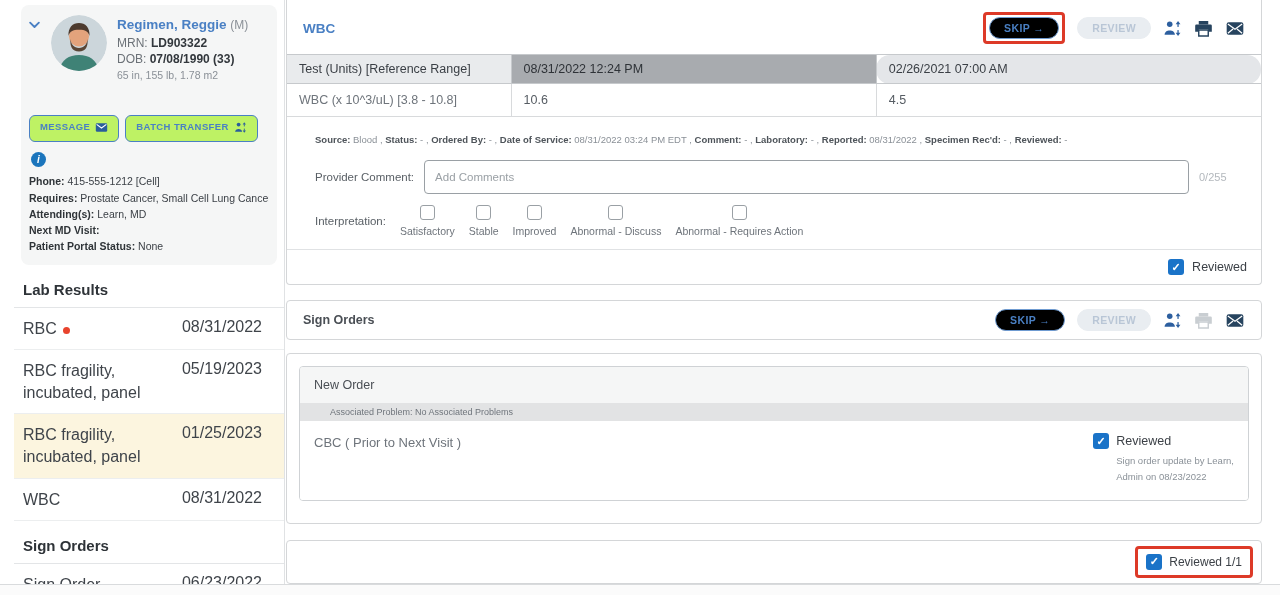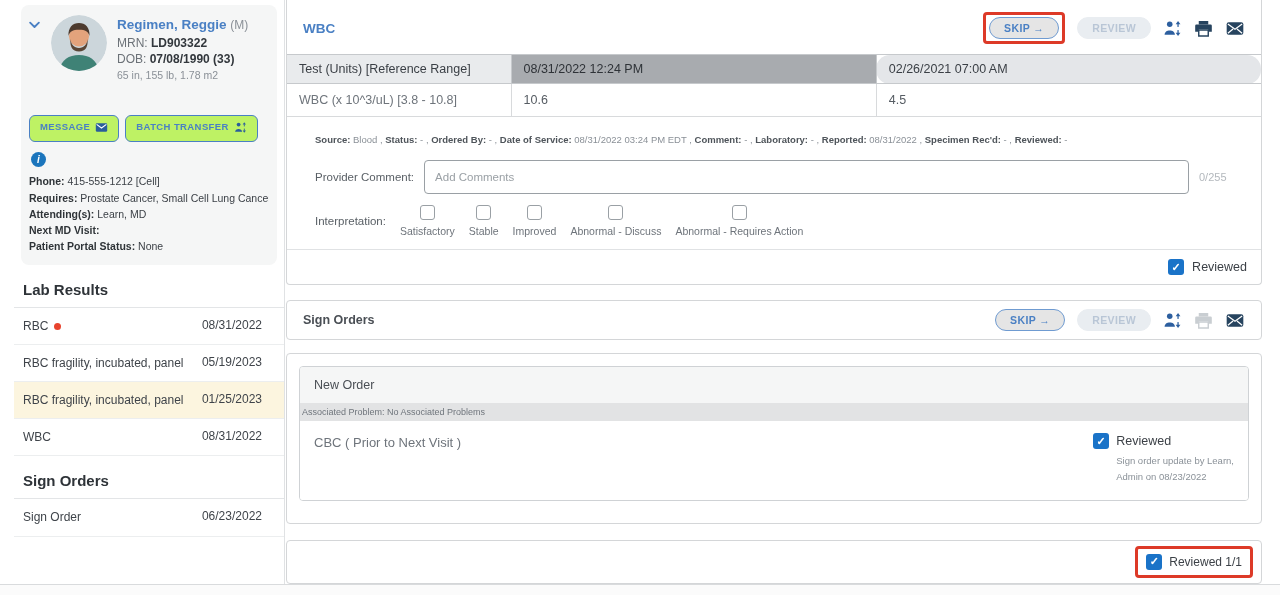--- a/index.html
+++ b/index.html
@@ -30,36 +30,36 @@
     font-family:"Liberation Sans",sans-serif;margin-top:24px; }
   .info-row{ margin:10px 0 6px 2px; }
   .info-icon{ display:inline-flex; width:15px; height:15px; border-radius:50%;
     background:#1b75bc; color:#fff; font-size:10px; font-weight:bold;
     align-items:center; justify-content:center; font-style:italic; cursor:pointer; }
   .pc-details{ font-size:10.5px; line-height:1.55; color:#3c4147; }
   .pc-details b{ color:#2f3438; }
   .prob{ white-space:nowrap; overflow:hidden; }
   .side-heading{ font-size:15px; font-weight:600; color:#2e3338;
     padding:16px 10px 9px 9px; border-bottom:1px solid #e3e5e7; }
-  .nav-item{ display:flex; gap:8px; padding:10px 22px 10px 9px; font-size:12px;
+  .nav-item{ display:flex; gap:8px; padding:10px 22px 10px 9px; font-size:16px;
     border-bottom:1px solid #eceeef; cursor:pointer; align-items:flex-start; }
   .nav-item.selected{ background:#fcf5df; }
   .nav-label{ flex:1; line-height:1.35; color:#3f444a; }
   .nav-date{ white-space:nowrap; color:#3f444a; }
   .dot{ display:inline-block; width:7px; height:7px; border-radius:50%;
     background:#e8432d; margin-left:6px; }
   
   .main{ position:absolute; left:286px; top:0; width:976px; }
   .panel{ border:1px solid #d4d6d8; border-radius:4px; background:#fff; }
   .panel.wbc{ border-top:none; border-radius:0 0 4px 4px; }
   .panel-header{ display:flex; align-items:center; padding:12px 16px 10px 16px; }
   .panel-title{ color:#4a80c4; font-size:13.5px; font-weight:600; }
   .so-title{ color:#4a4f55; font-size:12.5px; }
   .controls{ margin-left:auto; display:flex; align-items:center; gap:12px; }
-  .pill-btn{ border:1px solid #6f9bd1; color:#4a80c4; background:#e5e5e5;
+  .pill-btn{ border:1px solid #6f9bd1; color:#4a80c4; background:#000000;
     border-radius:14px; padding:4px 14px; font-size:10.5px; font-weight:bold;
     letter-spacing:.4px; cursor:pointer; font-family:"Liberation Sans",sans-serif; }
   .pill-btn.disabled{ border:1px solid #e9edf1; background:#e9edf1; color:#b9c6d6; }
   .icon-btn{ display:inline-flex; cursor:pointer; color:#27445f; }
   .icon-btn.person{ color:#2d5f9f; }
   .icon-btn.disabled{ color:#c9ced2; cursor:default; }
   .red-box{ display:inline-flex; border:3px solid #dd3a28; border-radius:4px;
     padding:2px 3px; align-items:center; }
   
   table.results{ width:100%; border-collapse:collapse; font-size:12.5px; }
@@ -89,21 +89,21 @@
   .reviewed-row{ border-top:1px solid #e0e2e4; padding:9px 14px; display:flex;
     justify-content:flex-end; align-items:center; gap:8px; font-size:12.5px; color:#3c4147; }
   .checkbox-checked{ width:16px; height:16px; background:#1a73c8; border-radius:3px;
     color:#fff; display:inline-flex; align-items:center; justify-content:center;
     font-size:11px; font-weight:bold; cursor:pointer; flex:0 0 16px; }
   
   .so-header{ margin-top:15px; display:flex; align-items:center; padding:8px 16px; }
   .so-body{ margin-top:13px; padding:12px 12px 22px 12px; }
   .new-order{ border:1px solid #cfd2d5; border-radius:4px; overflow:hidden; }
   .no-title{ padding:11px 14px; font-size:12.5px; color:#4a4f55; background:#f5f6f6; }
-  .no-strip{ background:#e2e3e4; color:#6f757c; font-size:9px; padding:4px 2px; }
+  .no-strip{ background:#e2e3e4; color:#6f757c; font-size:9px; padding:4px 30px; }
   .no-content{ display:flex; padding:12px 14px 14px 14px; background:#fff; }
   .no-order-text{ font-size:13px; color:#6e747b; padding-top:2px; }
   .no-right{ margin-left:auto; }
   .no-reviewed{ display:flex; align-items:center; gap:7px; font-size:12.5px; color:#3c4147; }
   .no-note{ font-size:9.5px; color:#8a9198; line-height:1.7; margin:4px 0 0 23px; }
   .summary-row{ margin-top:16px; padding:5px 8px; display:flex; justify-content:flex-end; }
   .summary-inner{ display:inline-flex; align-items:center; gap:7px; font-size:12px;
     color:#3c4147; padding:3px 5px; }
   .footer-bar{ margin-top:21px; padding:12px; text-align:center; font-size:12.5px;
     color:#6b7177; }

